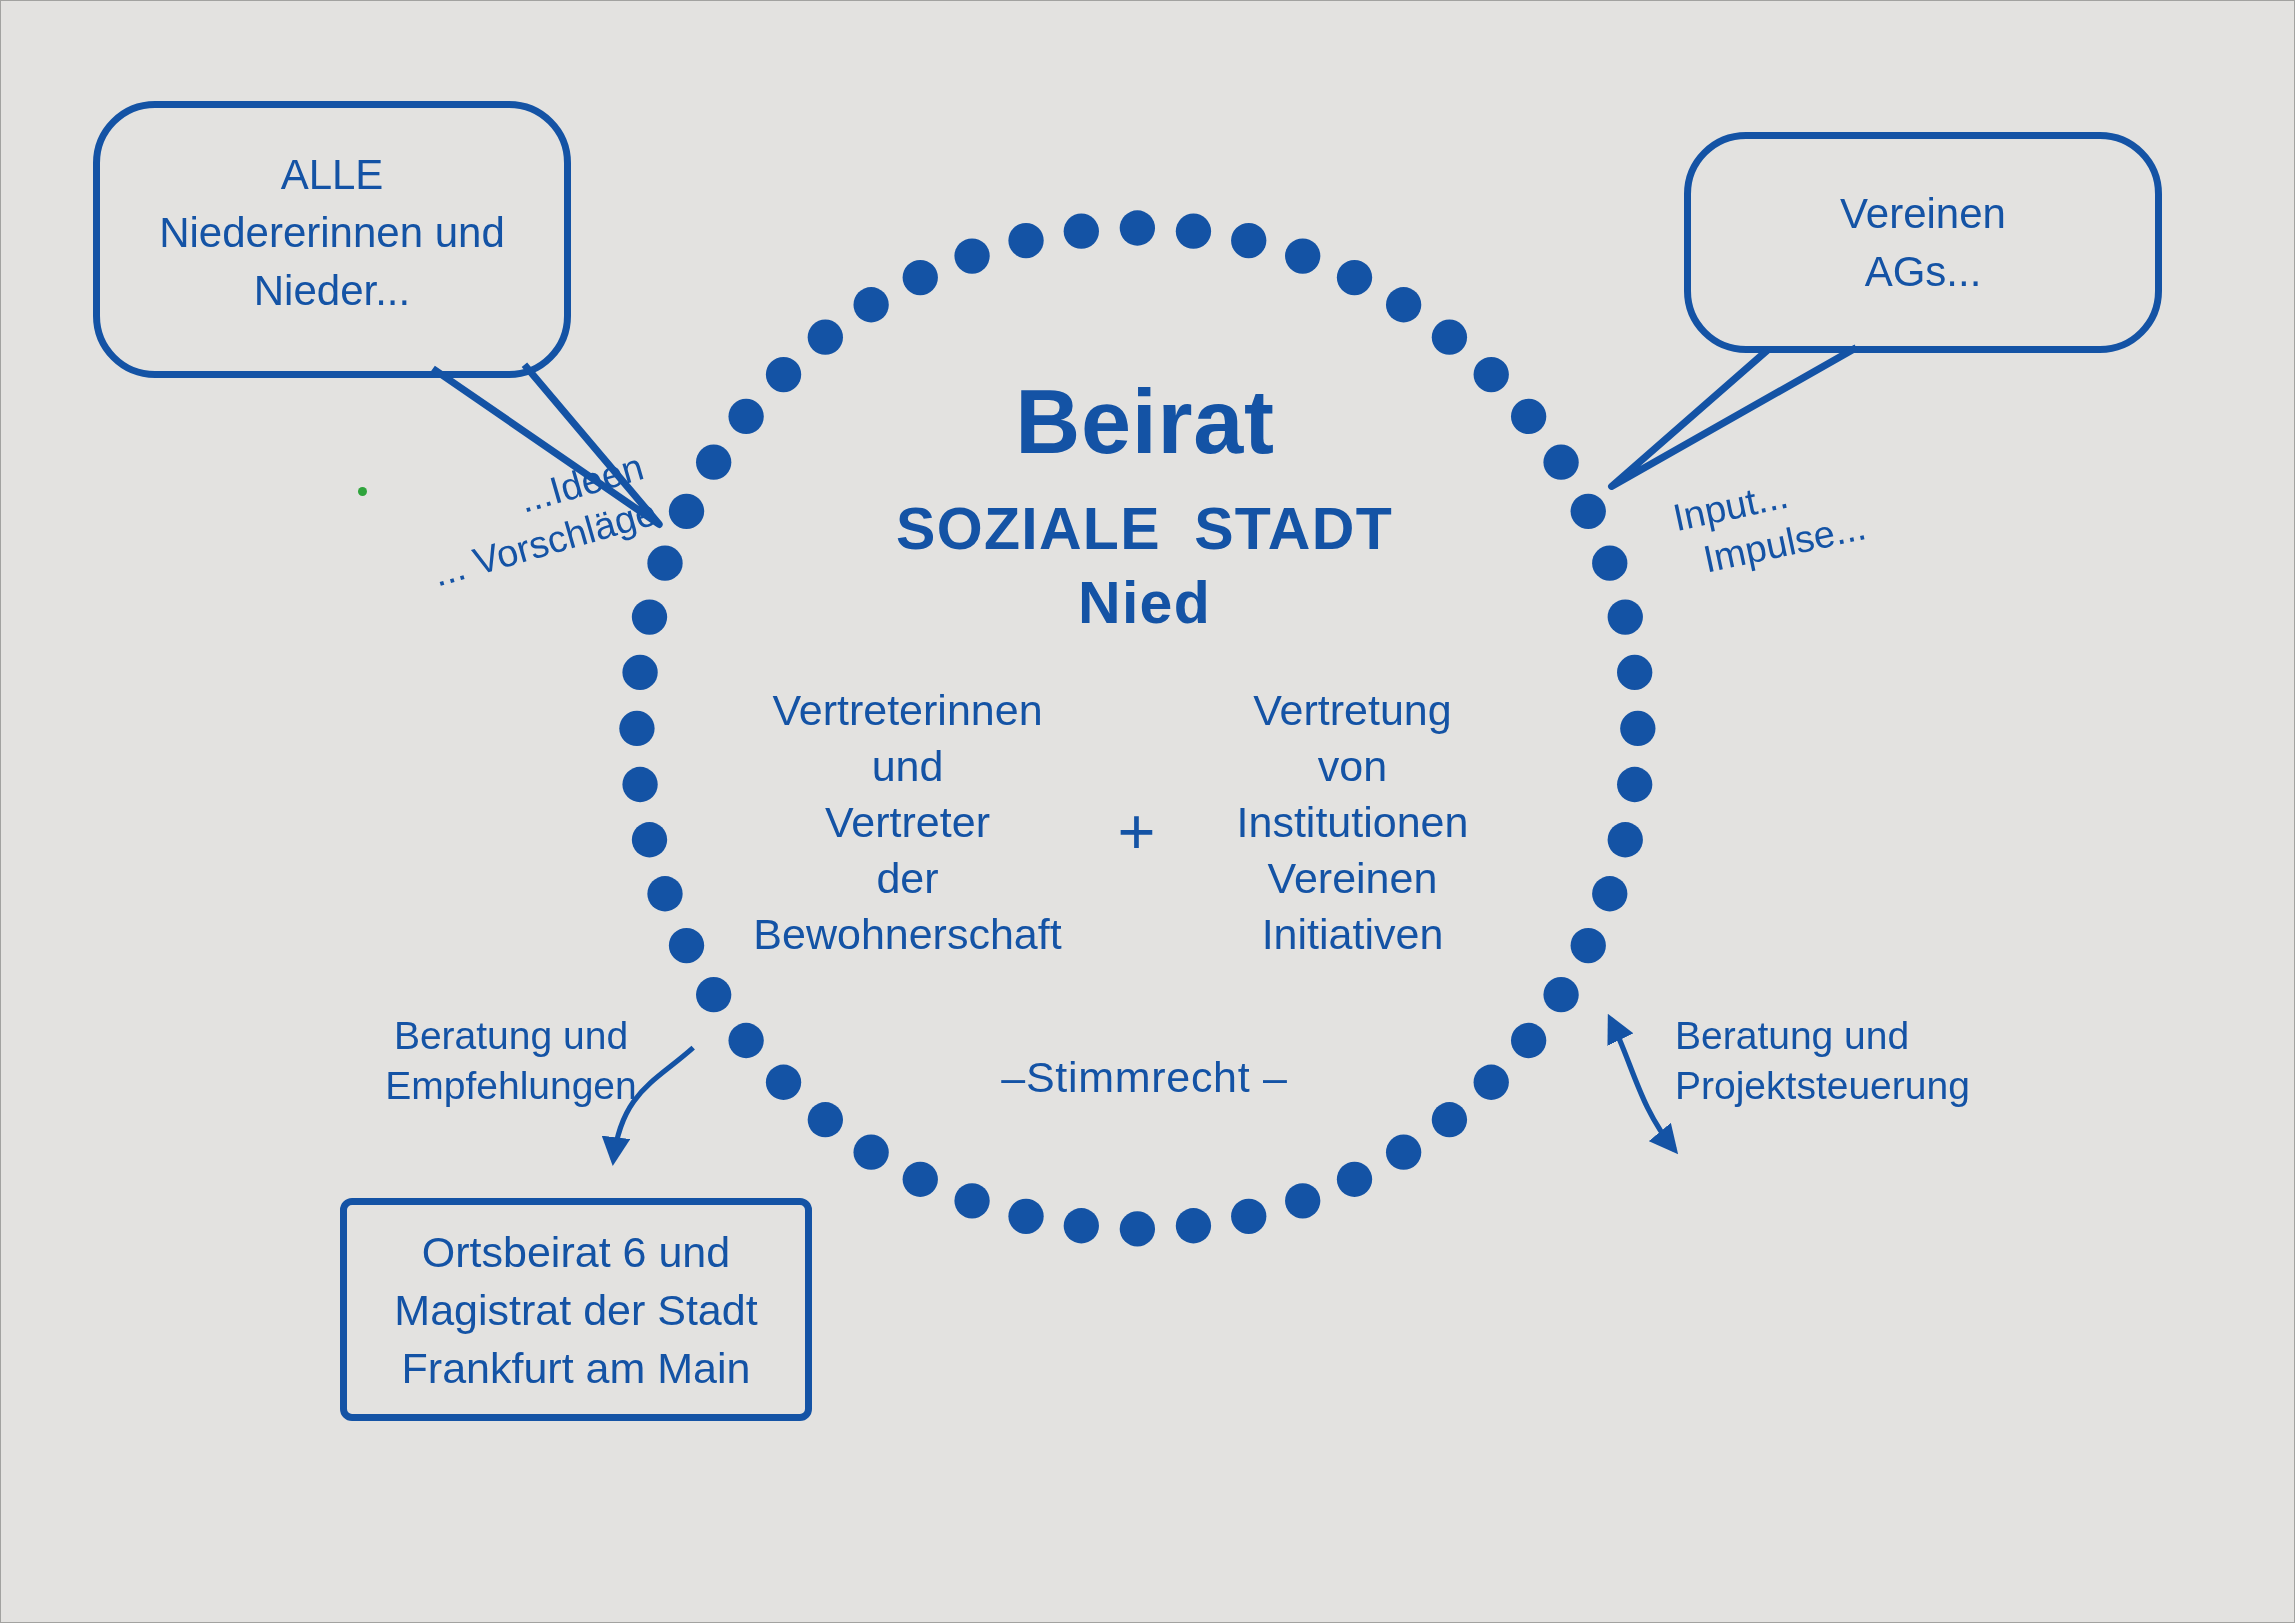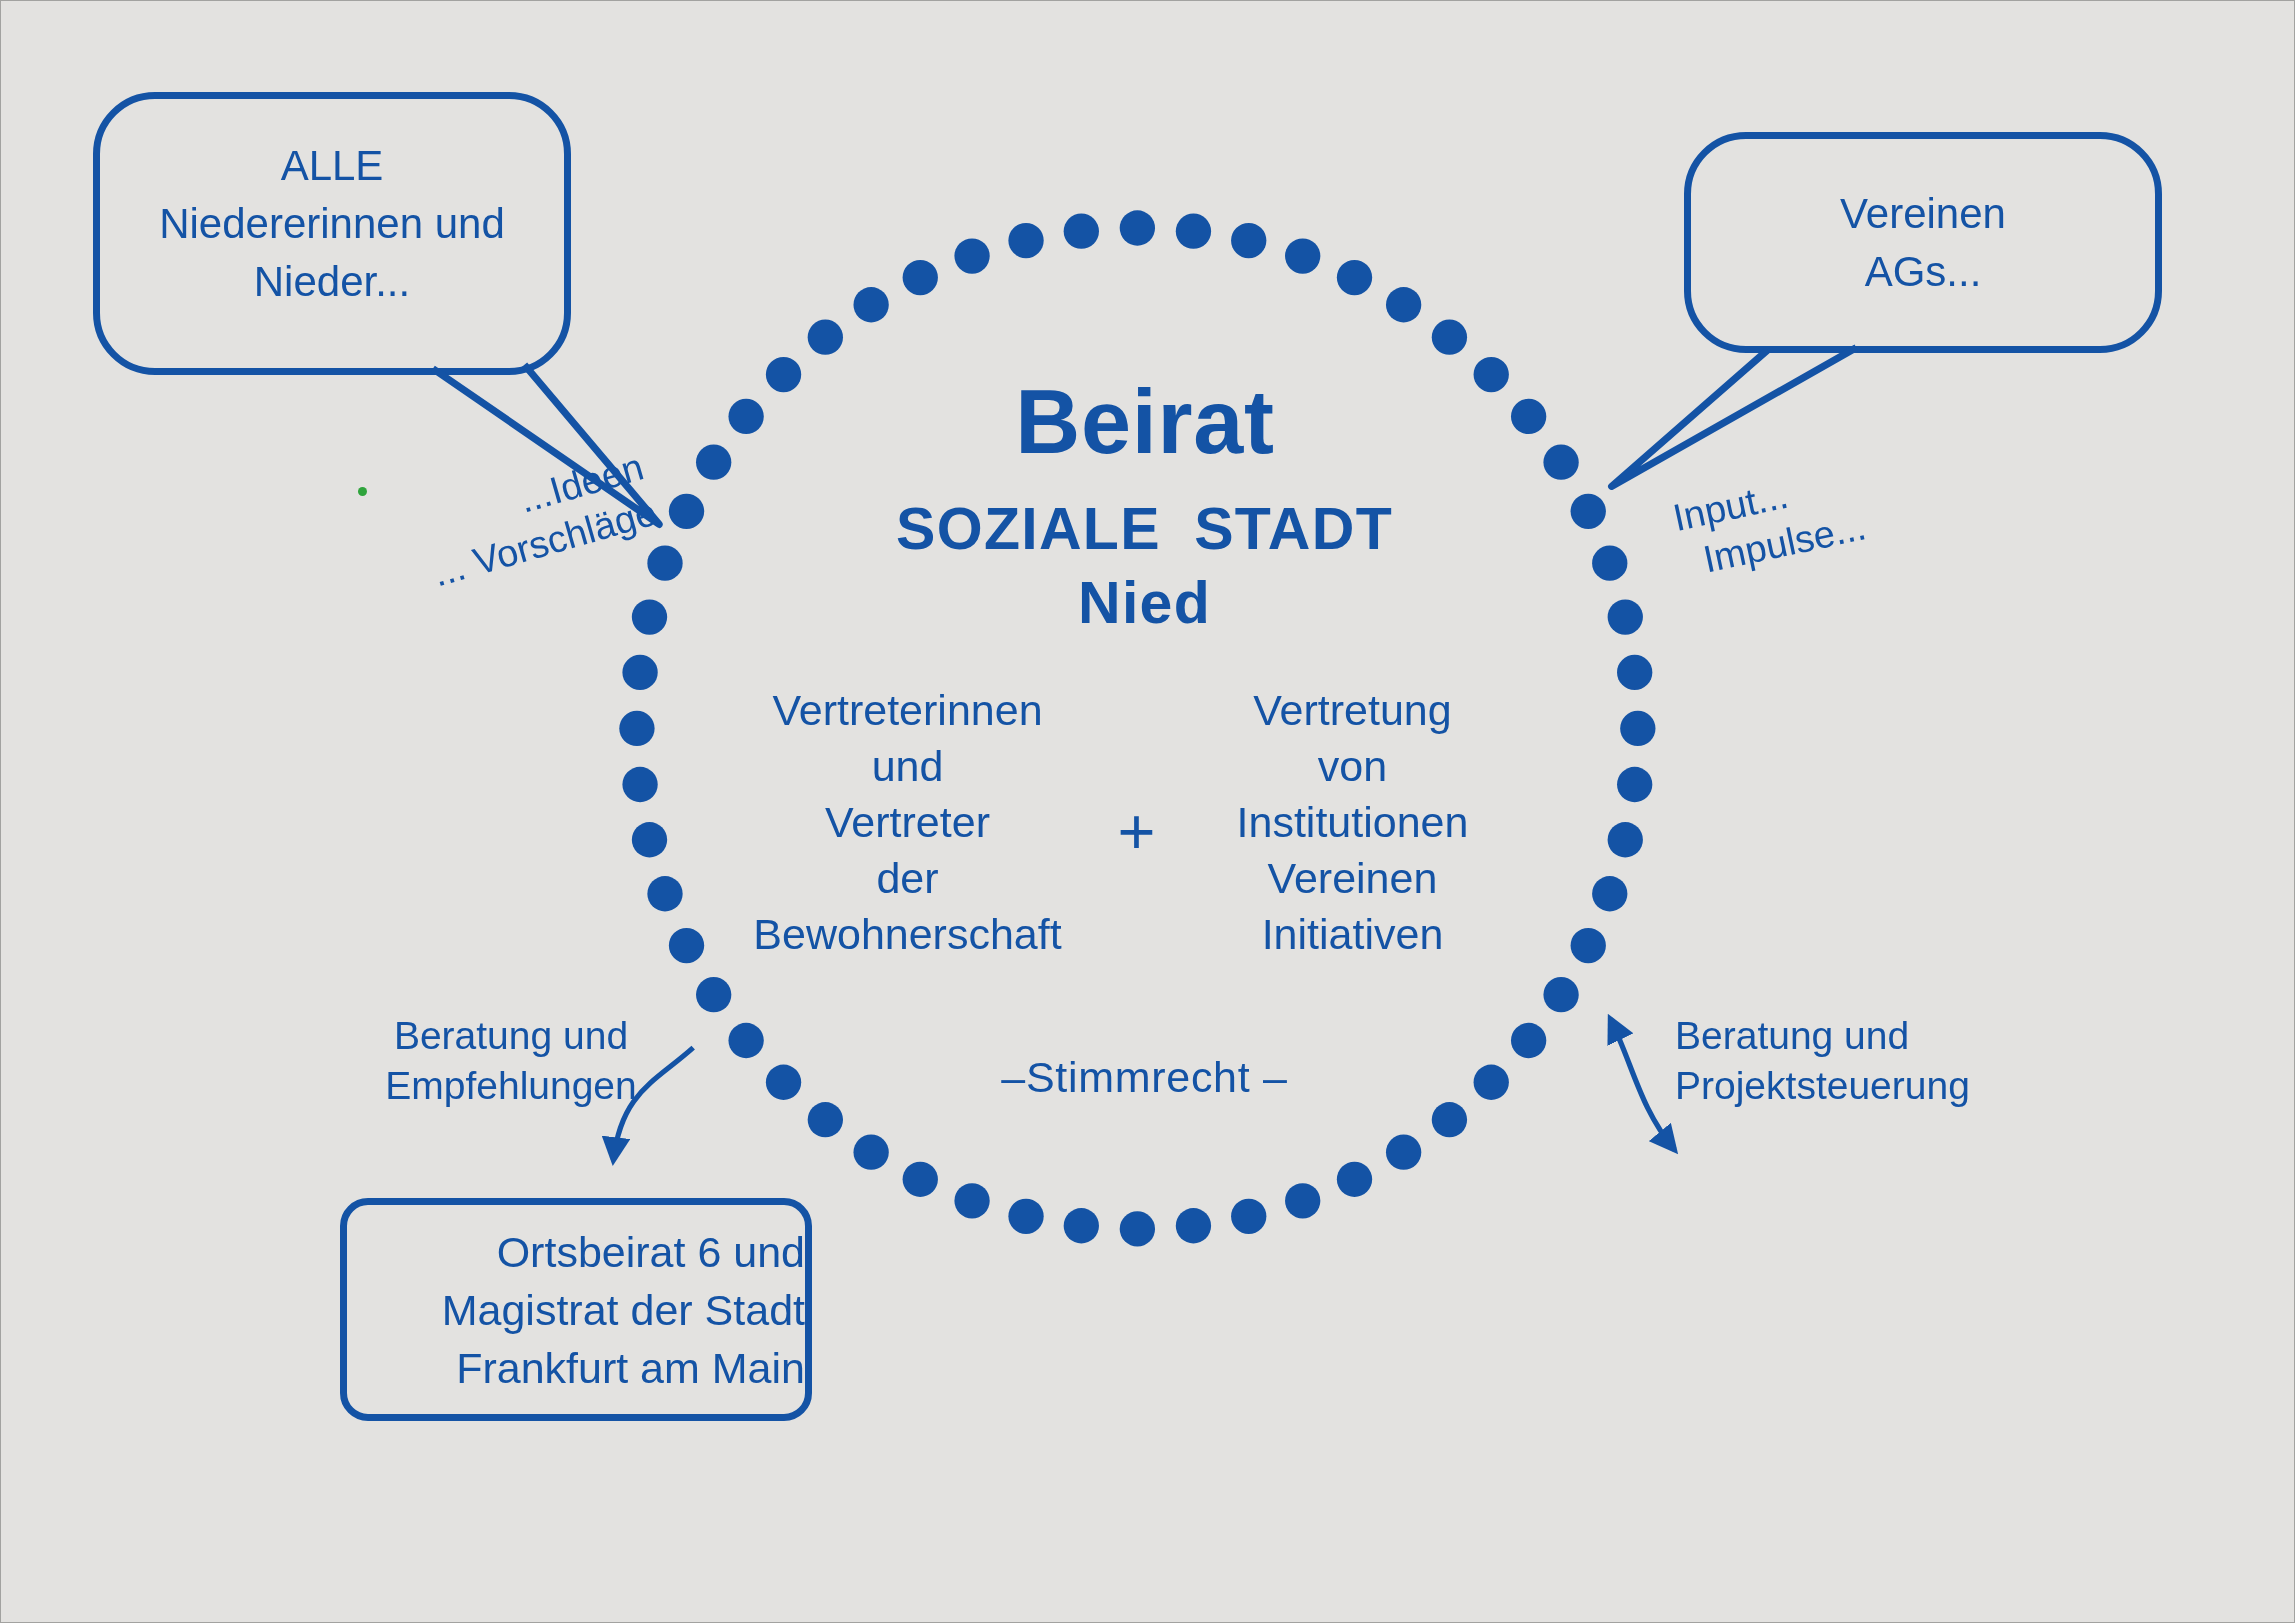--- a/index.html
+++ b/index.html
@@ -42,32 +42,32 @@
   #overlay .tail{fill:none;stroke:var(--blue,#1453a5);stroke-width:11;stroke-linejoin:round;}
   #overlay .arrow{fill:none;stroke:var(--blue,#1453a5);stroke-width:8;}
   #overlay .dot{fill:var(--blue,#1453a5);}
   .green-dot{width:9.2px;height:9.2px;border-radius:50%;background:var(--green,#2fa43c);}
 </style>
 </head>
 <body>
 
 <div class="canvas">
 
-  <div class="bubble" style="left:92px;top:91px;width:464px;height:249px;padding-bottom:20px;">
+  <div class="bubble" style="left:92px;top:100px;width:464px;height:249px;padding-bottom:14px;">
     <div class="line">ALLE</div>
     <div class="line">Niedererinnen und</div>
     <div class="line">Nieder...</div>
   </div>
 
   <div class="bubble" style="left:1683px;top:131px;width:464px;height:207px;">
     <div class="line">Vereinen</div>
     <div class="line">AGs...</div>
   </div>
 
-  <div class="bubble box-bl" style="left:339px;top:1197px;width:458px;height:209px;border-radius:28px;align-items:flex-end;">
+  <div class="bubble box-bl" style="left:339px;top:1197px;width:458px;height:209px;border-radius:12px;">
     <div class="line">Ortsbeirat 6 und</div>
     <div class="line">Magistrat der Stadt</div>
     <div class="line">Frankfurt am Main</div>
   </div>
 
 
   <div class="abs title" style="left:817px;top:370px;width:654px;">Beirat</div>
   <div class="abs subtitle" style="left:751px;top:494px;width:785px;">SOZIALE STADT</div>
   <div class="abs subtitle" style="left:751px;top:568px;width:785px;">Nied</div>
 

